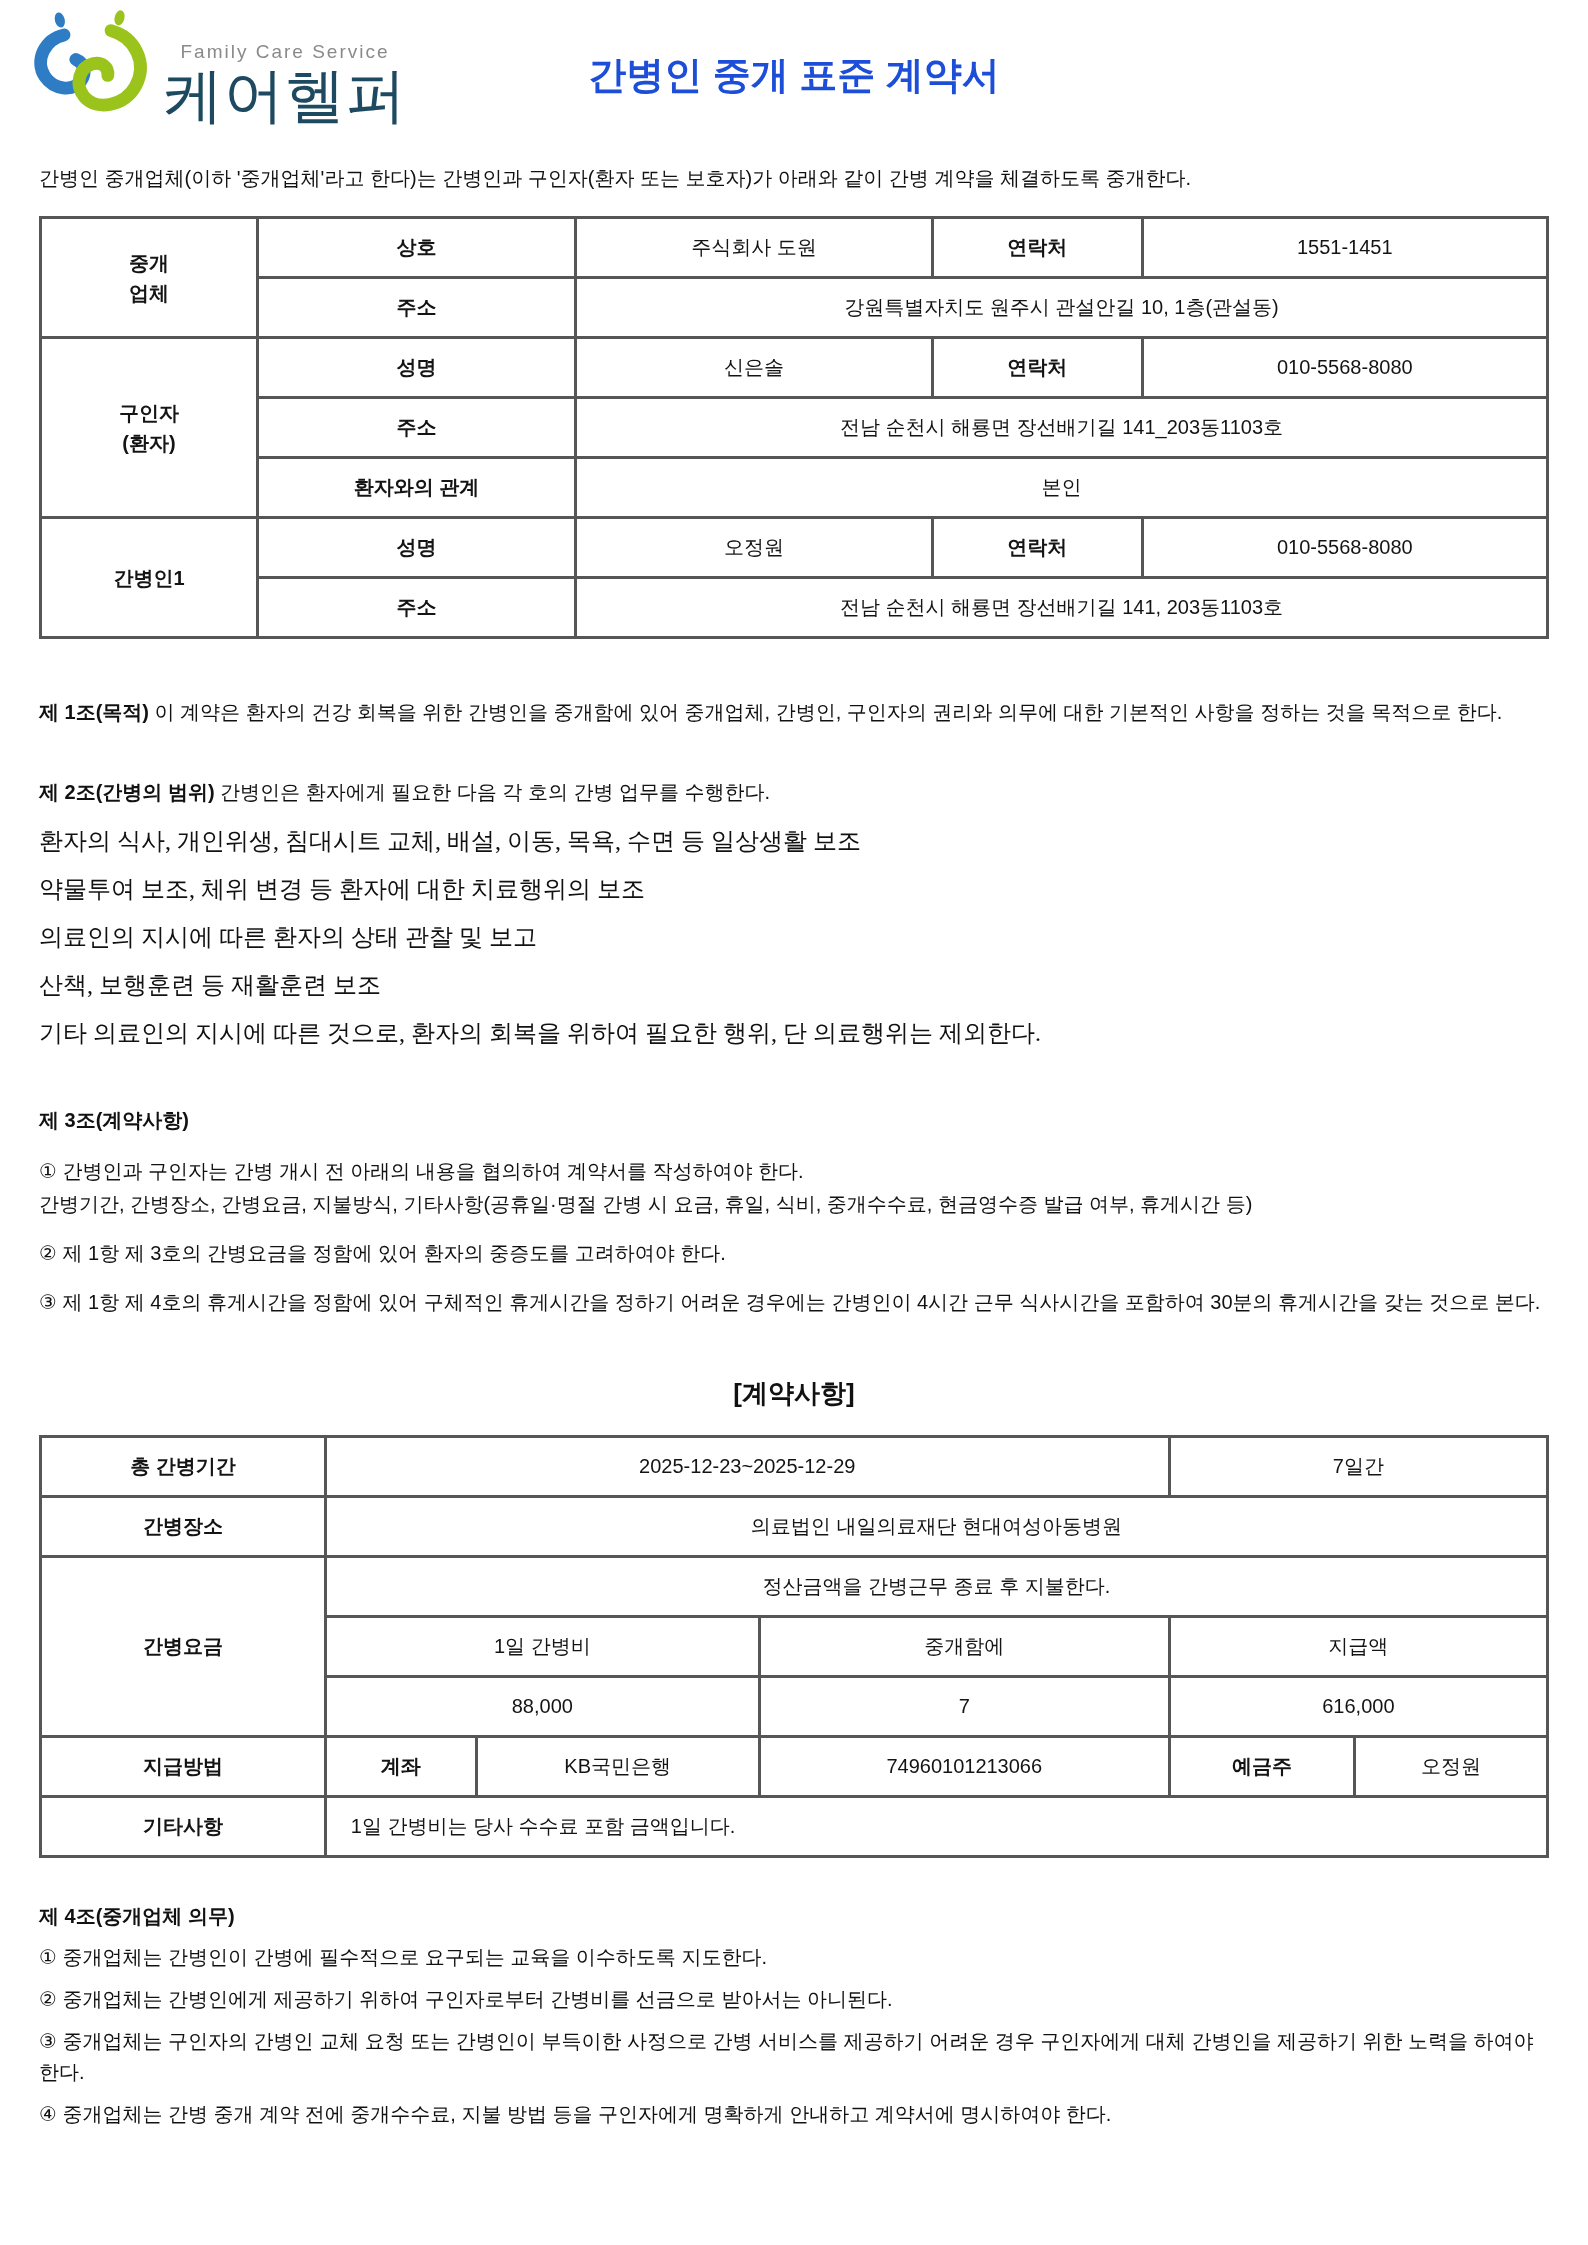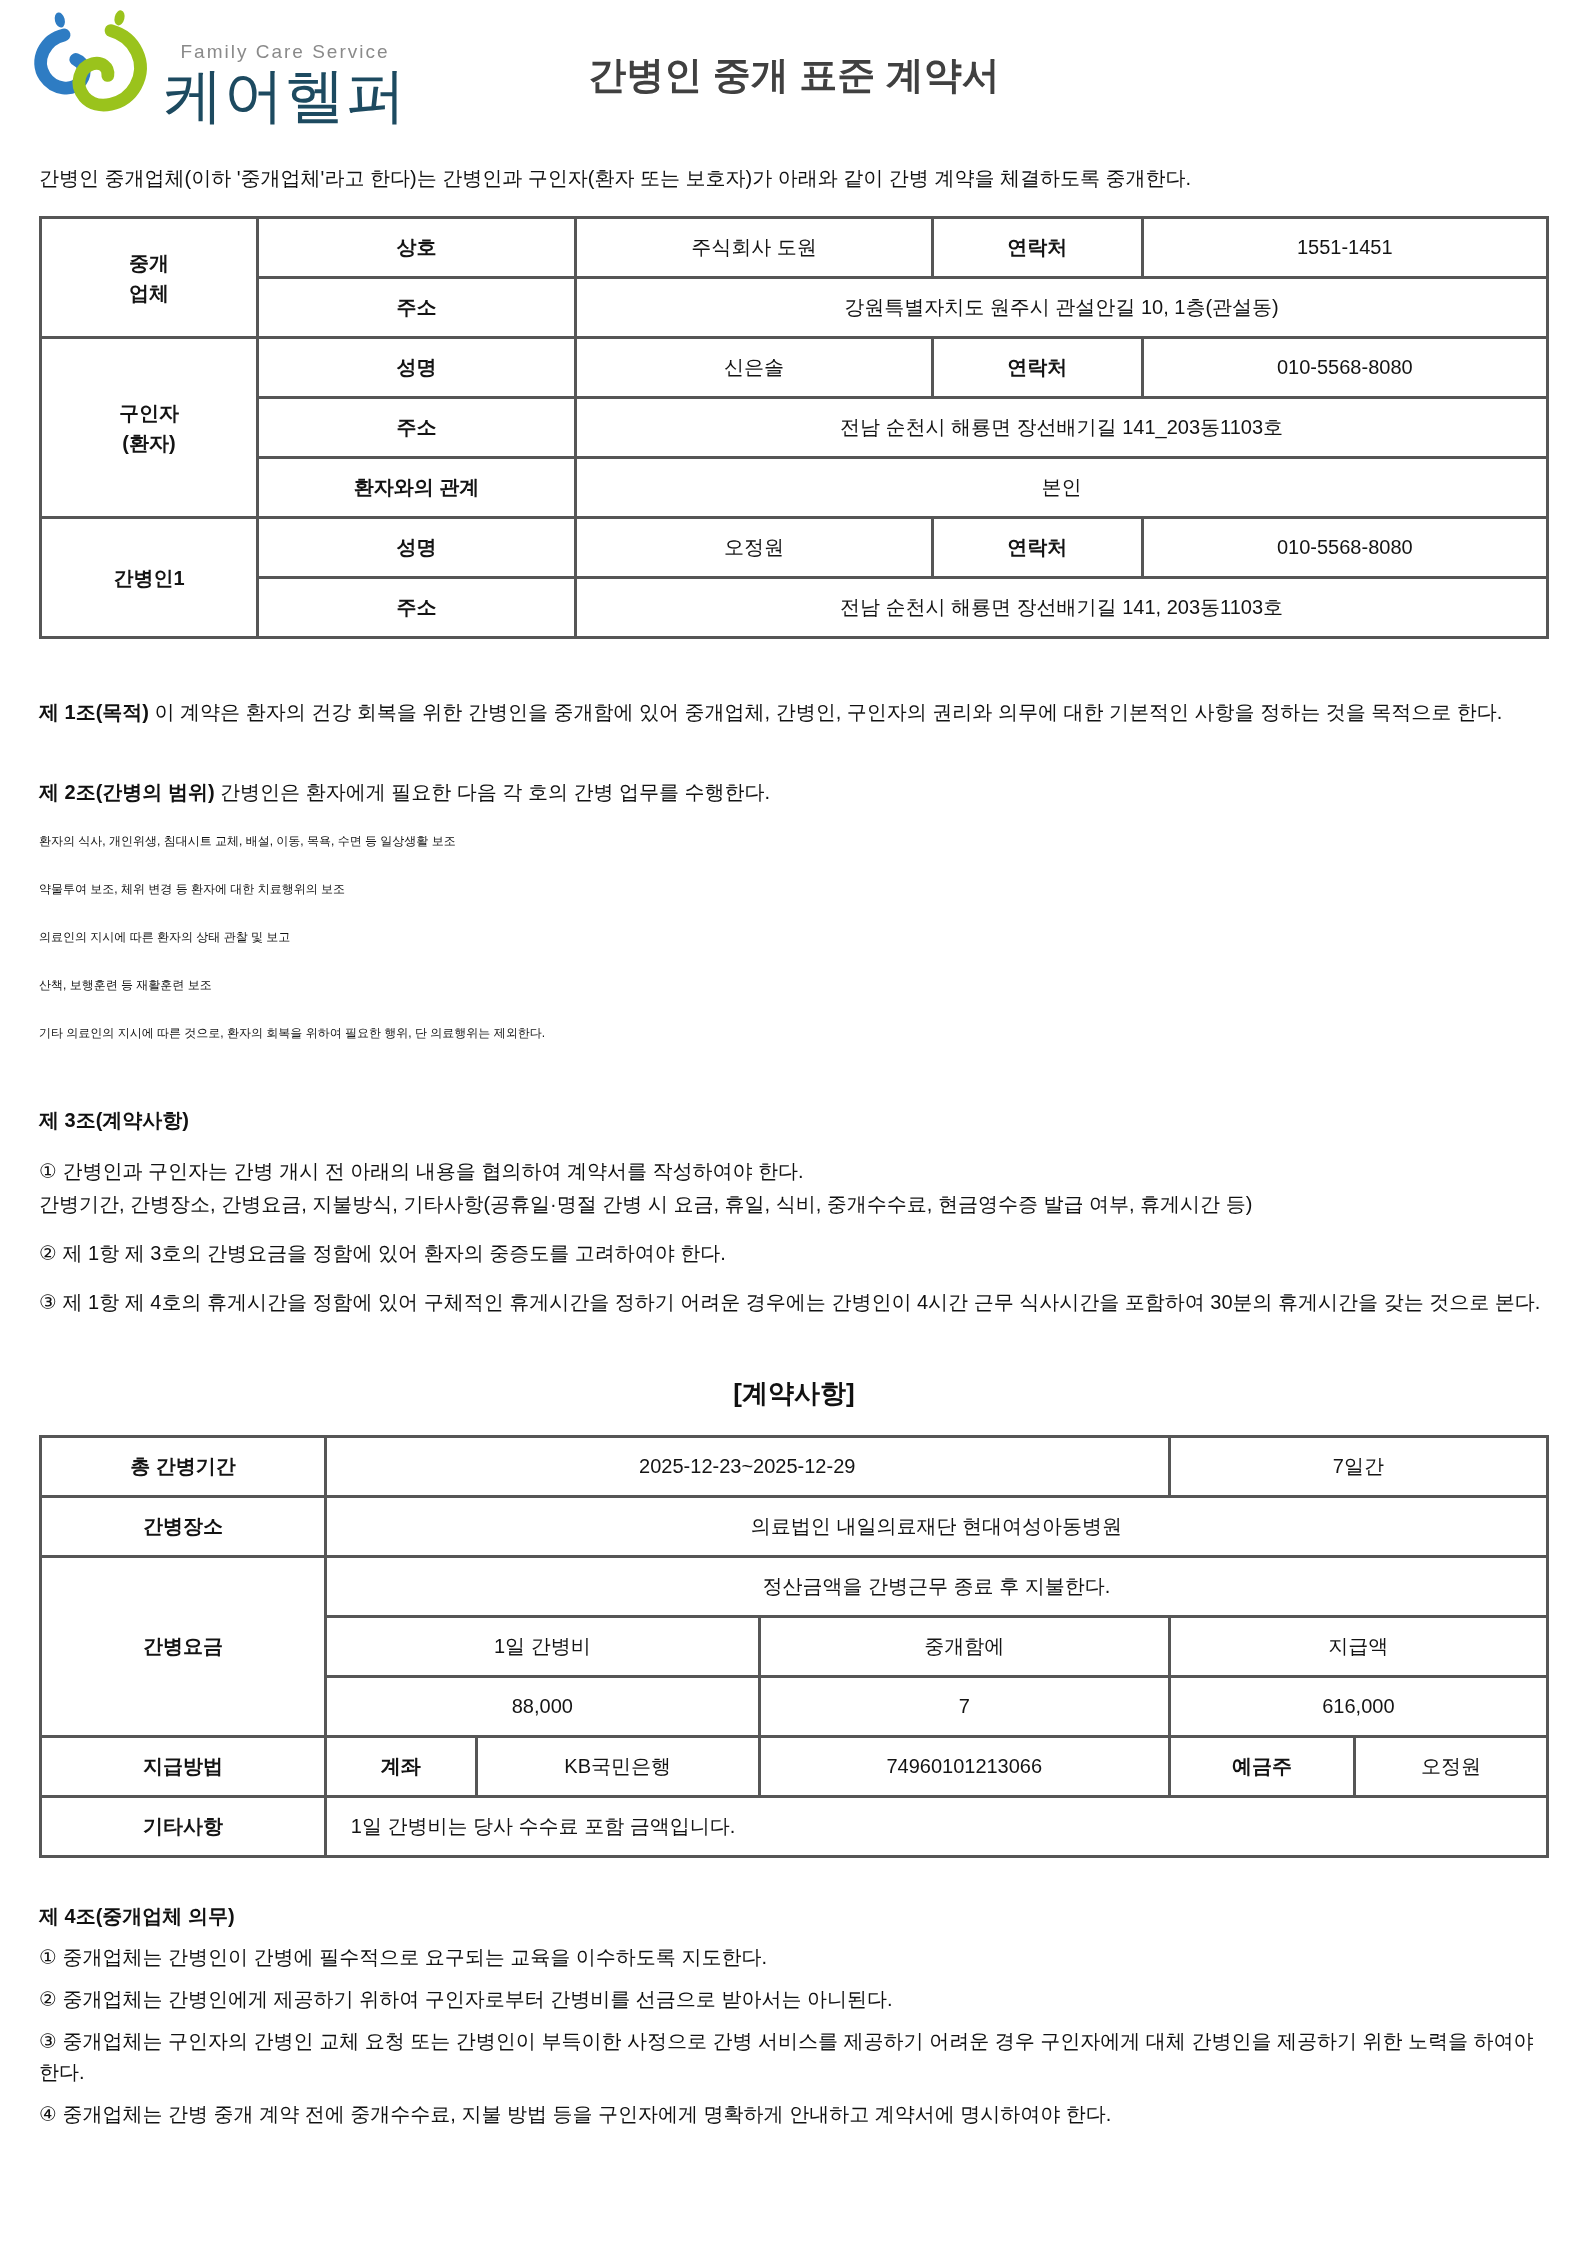--- a/index.html
+++ b/index.html
@@ -11,39 +11,39 @@
   }
   .page { padding:0 39px; }
 
   
   .hdr { position:relative; height:148px; }
   .logo { position:absolute; left:-8px; top:8px; display:flex; align-items:flex-end; }
   .logo-mark { display:block; }
   .logo-text { padding-bottom:6px; margin-left:4px; }
   .logo-tagline { color:#8a8a8a; font-size:19px; letter-spacing:2px; text-align:center; margin-bottom:3px; }
   .logo-brand { color:#1d4a60; font-size:60px; font-weight:normal; line-height:1; letter-spacing:1px; }
-  .doc-title { position:absolute; left:0; right:0; top:50px; margin:0; text-align:center; font-size:38px; font-weight:bold; color:#404040; }
+  .doc-title { position:absolute; left:0; right:0; top:50px; margin:0; text-align:center; font-size:38px; font-weight:bold; color:#1d4ed8; }
 
   .intro { margin:16px 0 0; font-size:20px; line-height:28px; }
 
   
   table.tbl { width:100%; border-collapse:collapse; table-layout:fixed; }
   .tbl td { border:3px solid #565656; text-align:center; vertical-align:middle;
             font-size:20px; padding:4px 8px; height:60px; color:#141414; overflow:hidden; }
   .tbl td.b { font-weight:bold; }
   .tbl td.group { white-space:pre-line; line-height:30px; }
   table.parties  { margin-top:24px; }
   table.contract { margin-top:26px; }
   .contract td.left { text-align:left; padding-left:24px; }
 
   
   .body-text { margin:0; font-size:20px; line-height:30px; }
   .sec-a1 { margin-top:58px; }
   .sec-a2 { margin-top:50px; }
-  .item   { margin:20px 0 0; font-size:12px; line-height:28px; }
+  .item   { margin:20px 0 0; font-size:24px; line-height:28px;font-family:Liberation Serif, serif; }
   .sec-h  { margin:58px 0 0; font-size:20px; font-weight:bold; line-height:30px; }
   .clause { margin:16px 0 0; font-size:20px; line-height:33px; }
   .clause.first { margin-top:20px; }
   .contract-heading { margin:58px 0 0; text-align:center; font-size:26px; font-weight:bold; line-height:32px; }
   .sec-a4 .clause { margin-top:11px; line-height:31px; }
 </style>
 </head>
 <body>
 
 <div class="page">

